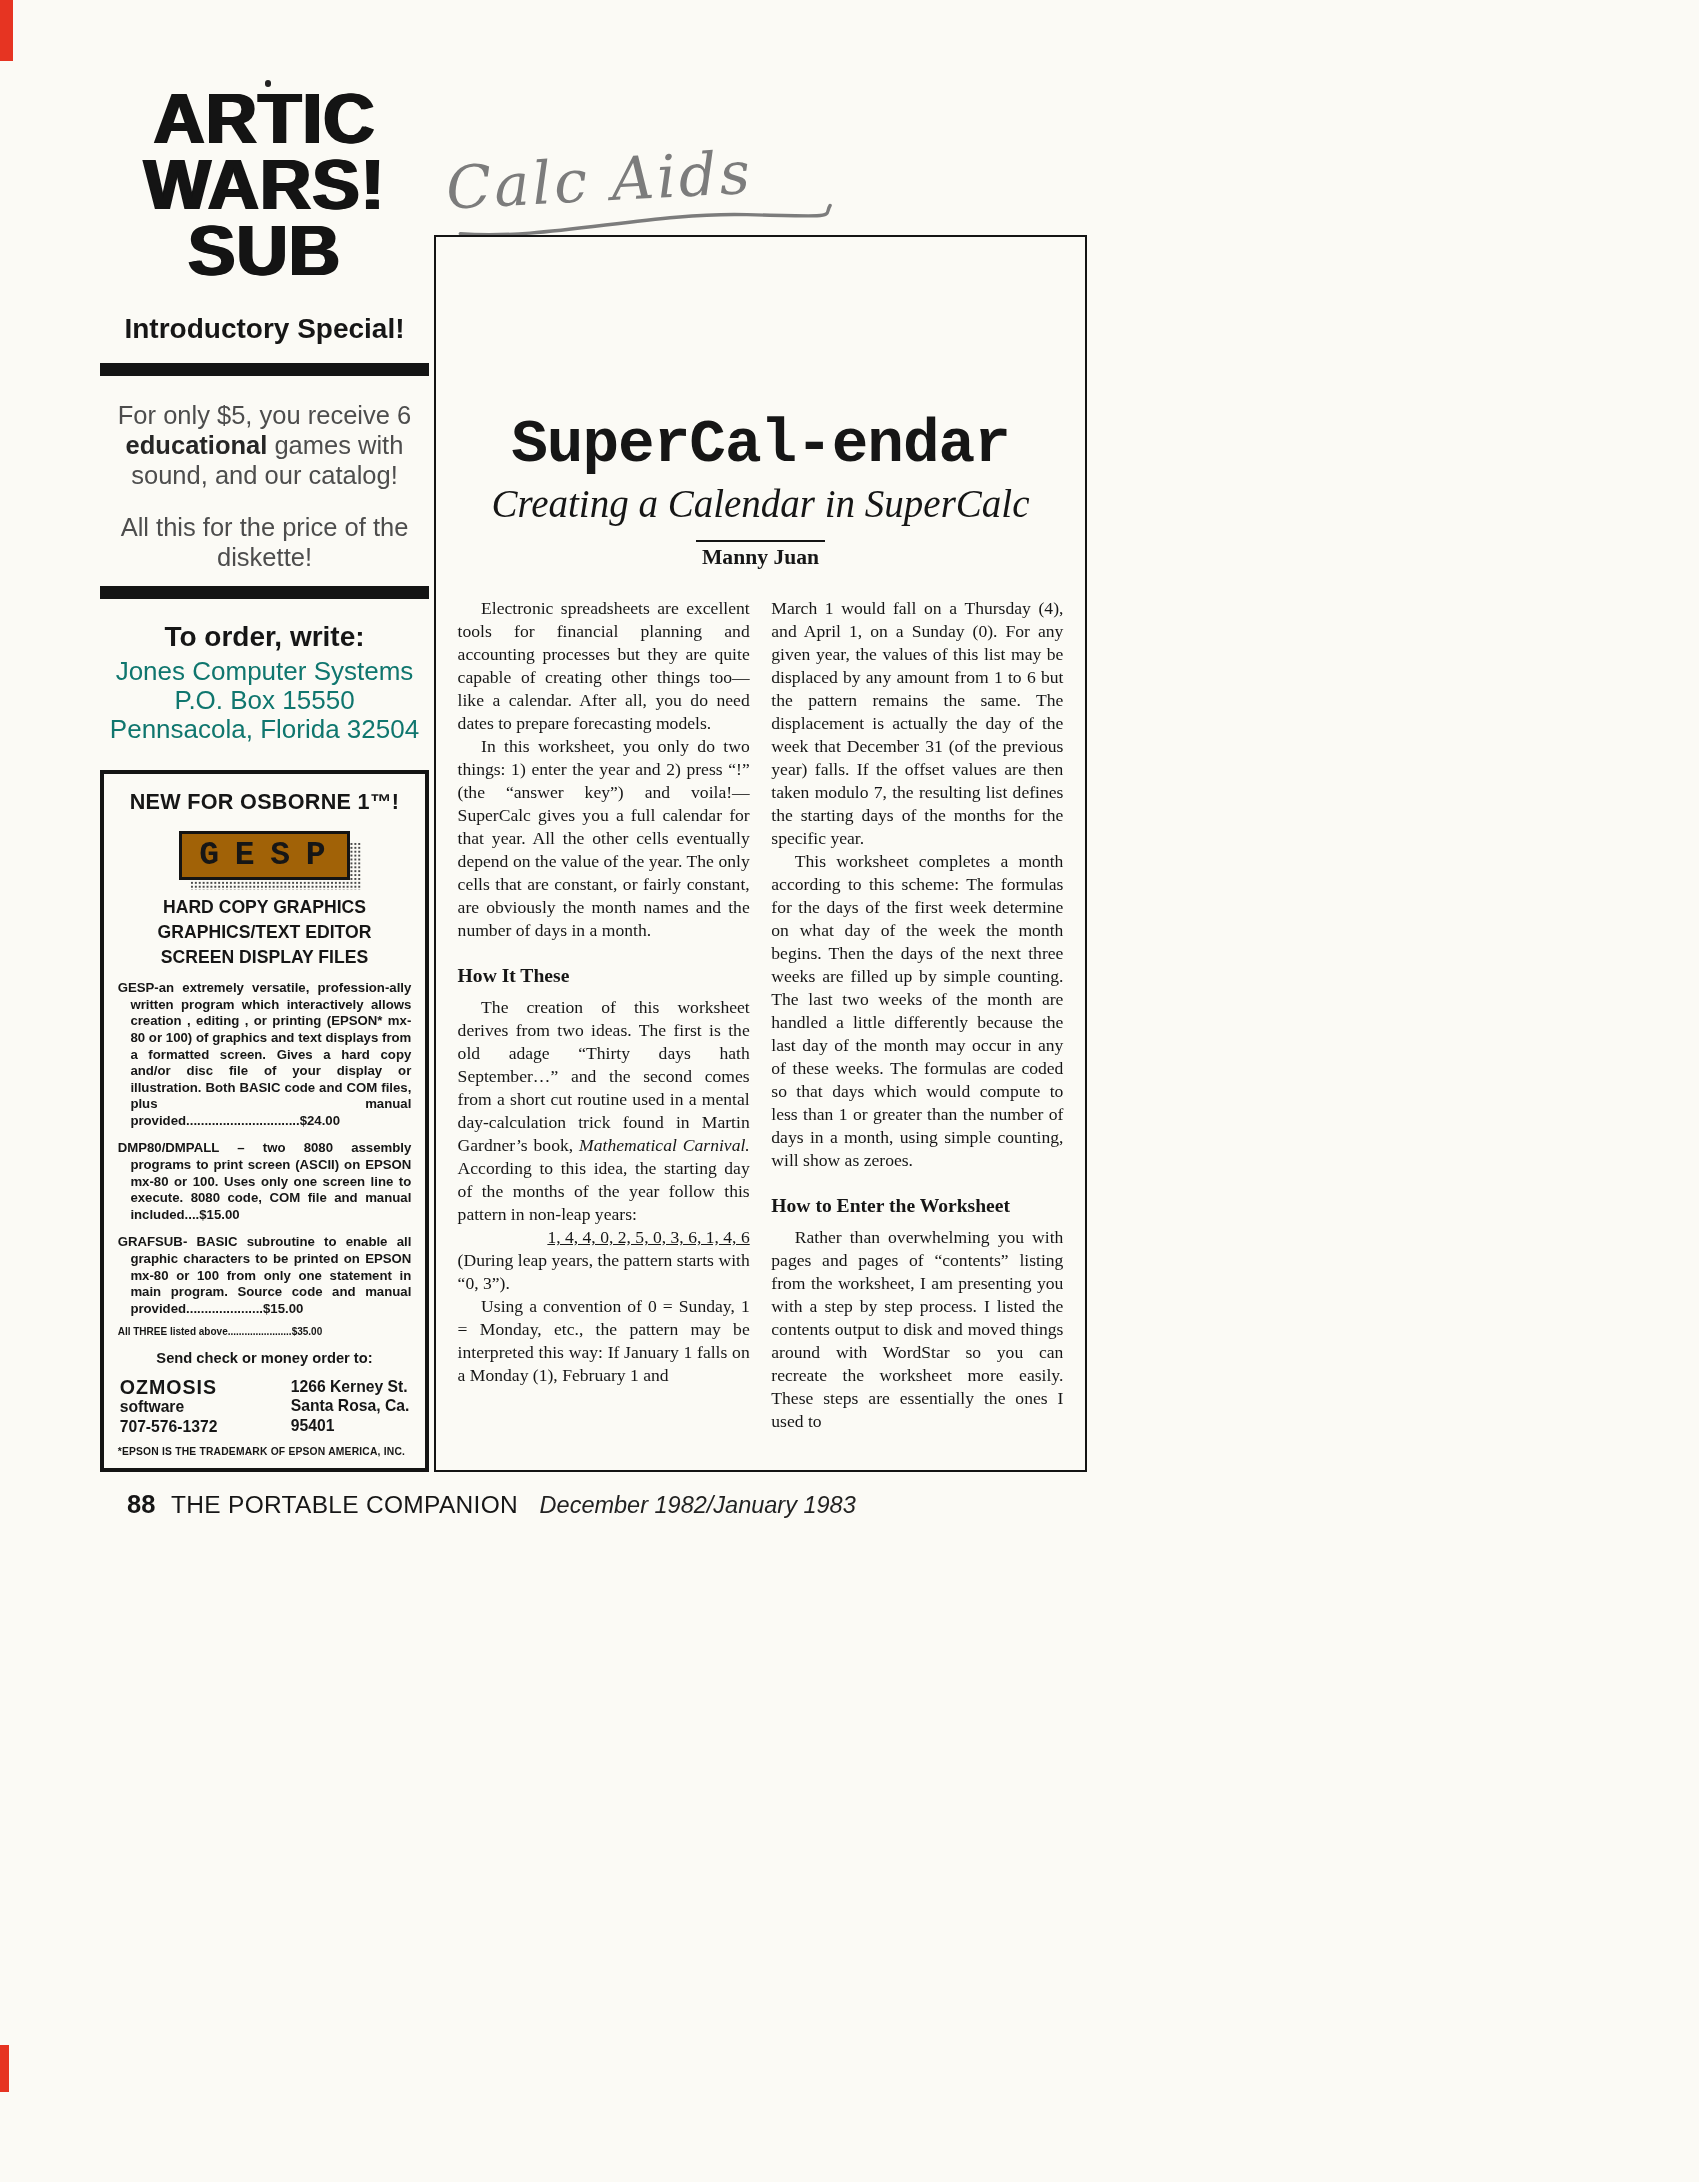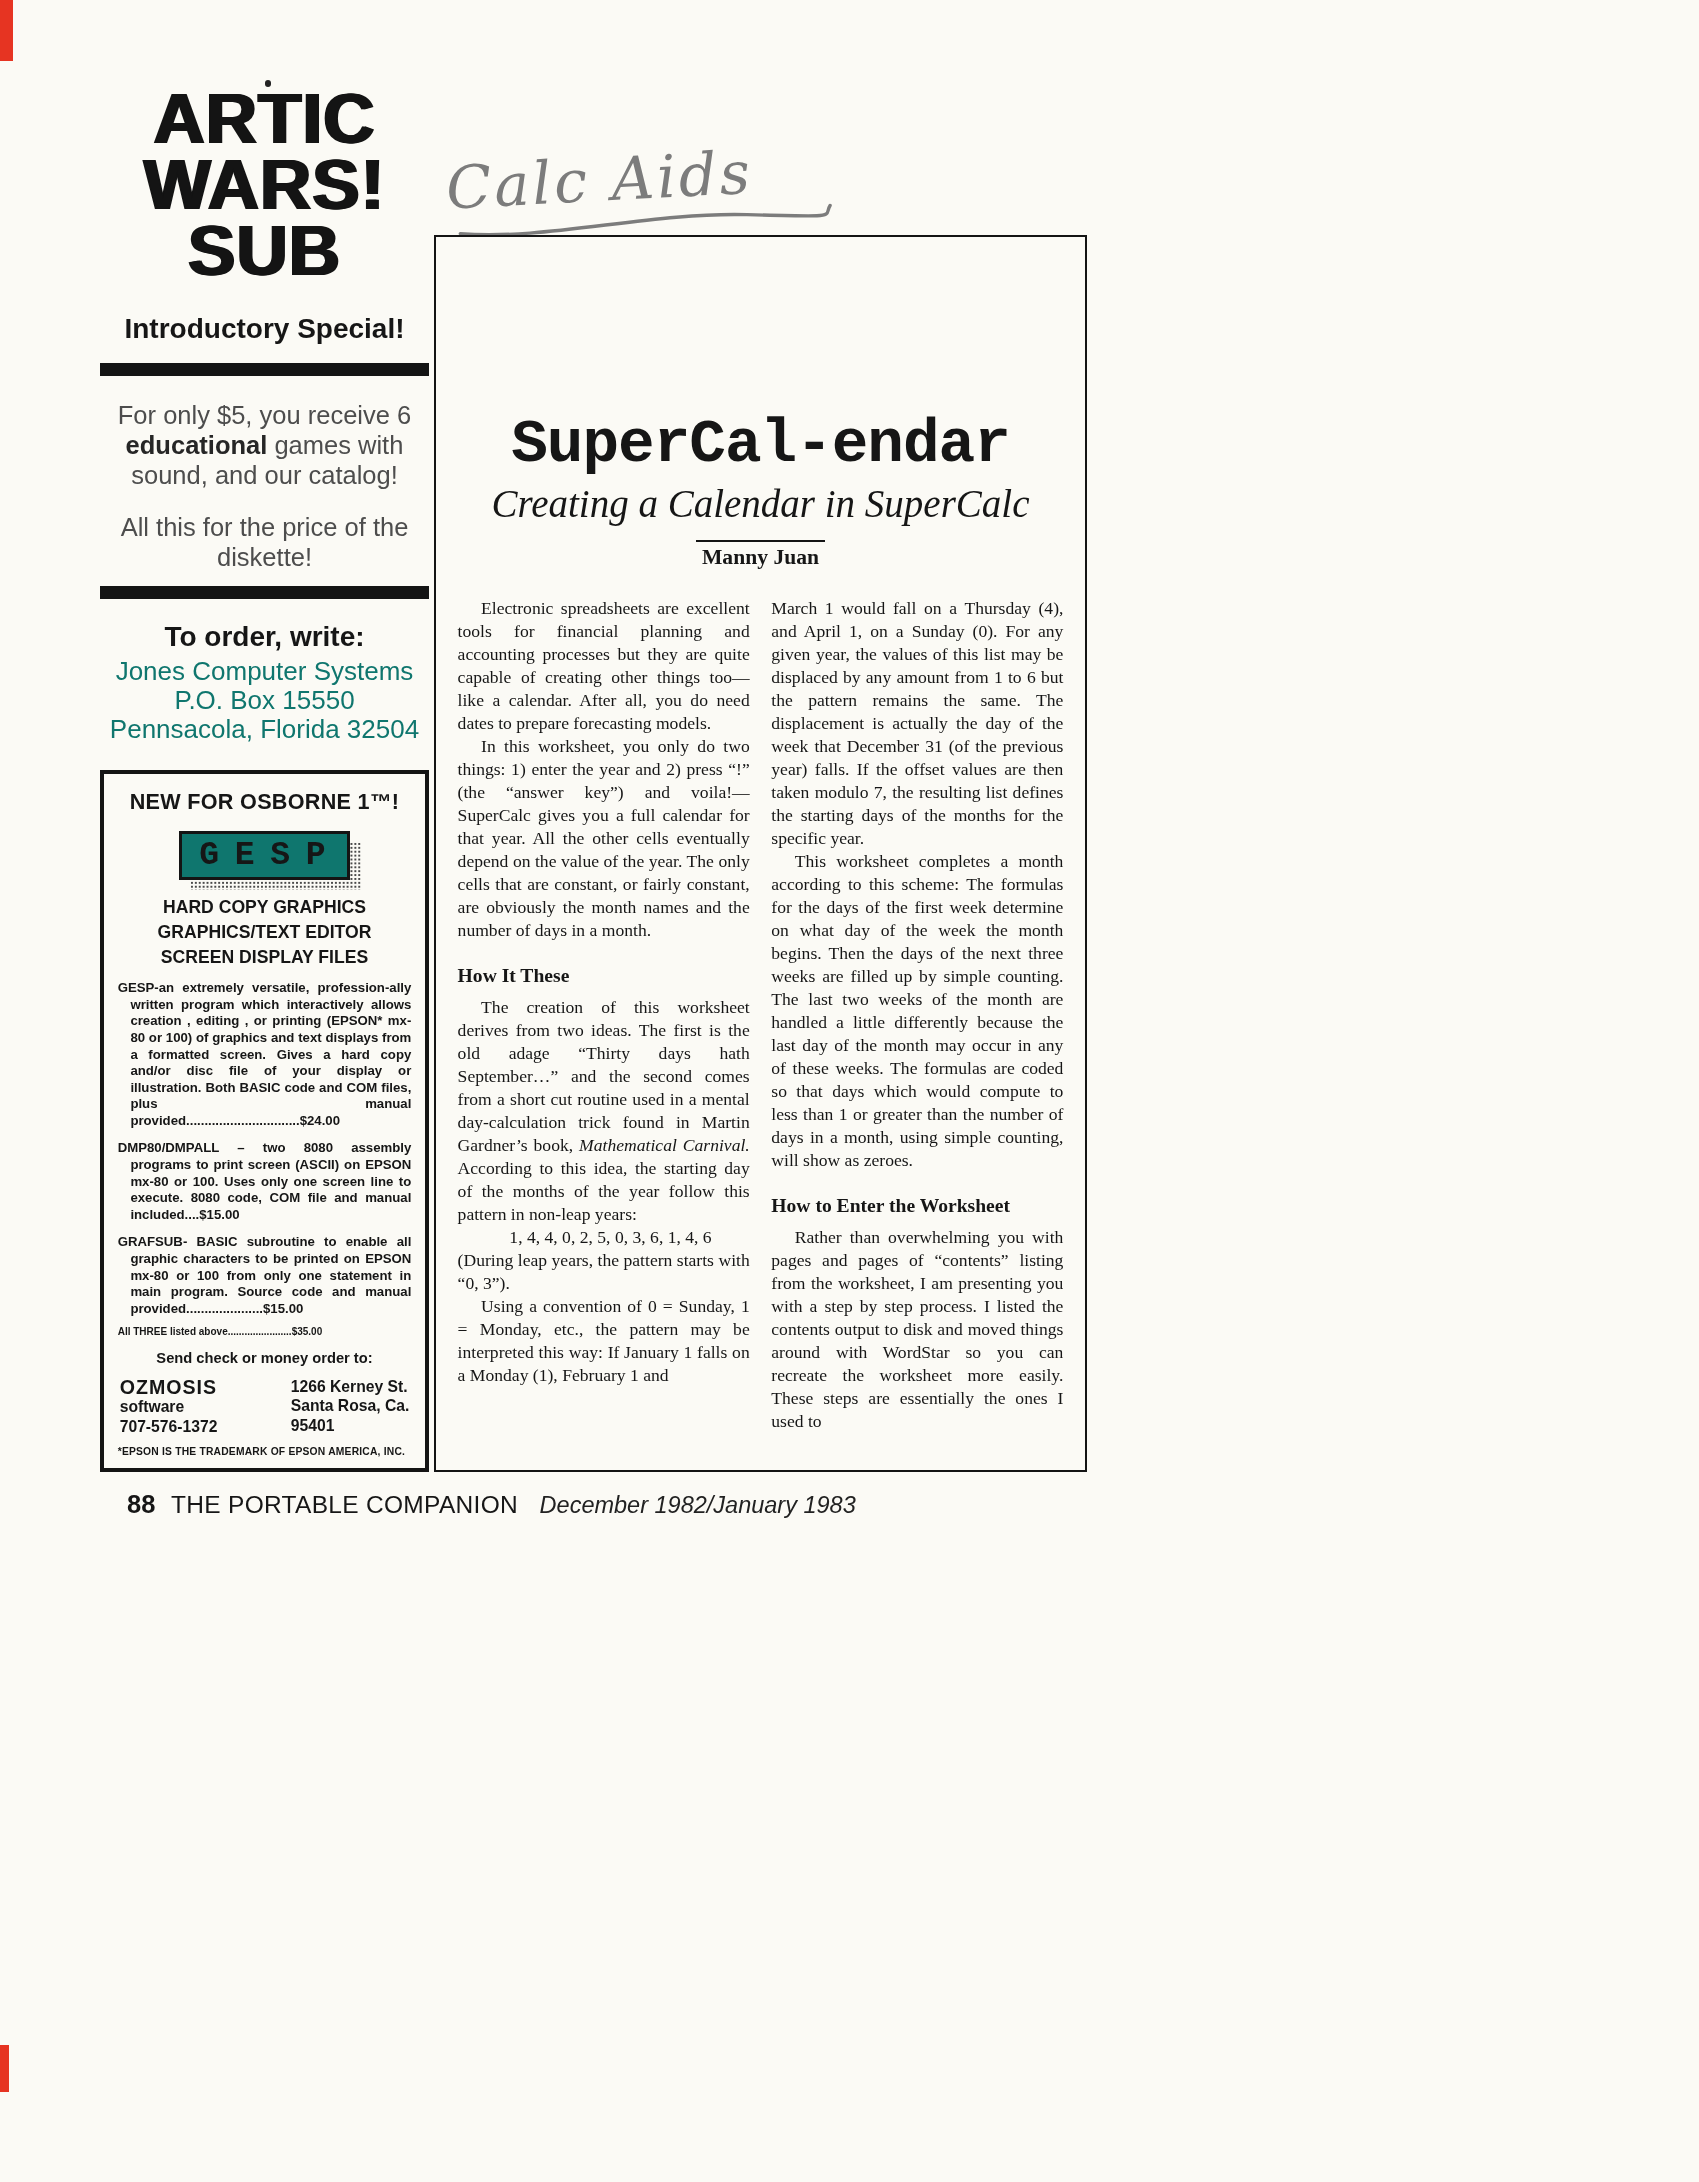--- a/index.html
+++ b/index.html
@@ -25,21 +25,21 @@
   .artic-copy-2{margin-top:21.6px;}
   .order{margin-top:21.6px;text-align:center;}
   .order-head{font-weight:bold;font-size:28px;margin-bottom:3.9px;}
   .order-line{font-size:26px;line-height:1.12;color:#0f766e;}
 
   .gesp-box{margin-top:25.5px;border:4.9px solid #141414;padding:15.7px 13.7px 11.8px;background:#fbfaf5;}
   .gesp-head{text-align:center;font-weight:bold;font-size:21.6px;letter-spacing:0.3px;}
   .gesp-logo-wrap{position:relative;width:max-content;margin:15.7px auto 3.9px;}
   .gesp-shadow{position:absolute;left:10.8px;top:10.8px;width:100%;height:100%;
                background-image:radial-gradient(#4a4a4a 1.2px,transparent 1.4px);background-size:3.9px 3.9px;}
-  .gesp-logo{position:relative;border:3.9px solid #141414;background:#0f766e;padding:2.9px 5.9px 2.9px 17.6px;
+  .gesp-logo{position:relative;border:3.9px solid #141414;background:#a16207;padding:2.9px 5.9px 2.9px 17.6px;
              font-family:"Liberation Mono",monospace;font-weight:bold;font-size:33px;letter-spacing:15.7px;}
   .gesp-features{margin-top:15.7px;text-align:center;font-weight:bold;font-size:17.6px;line-height:1.4;}
   .gesp-item{margin:10.8px 0 0;font-size:13.2px;font-weight:bold;line-height:1.26;text-align:justify;
              padding-left:12.7px;text-indent:-12.7px;}
   .gesp-all{margin:8.8px 0 0;font-size:10px;font-weight:bold;}
   .gesp-send{margin-top:12.7px;text-align:center;font-size:14.7px;font-weight:bold;}
   .gesp-addr{display:flex;justify-content:space-between;margin-top:10.8px;padding:0 2px;gap:34px;}
   .gesp-company{font-weight:bold;font-size:19.6px;letter-spacing:1px;line-height:1.1;}
   .gesp-company2{font-weight:bold;font-size:15.7px;line-height:1.2;}
   .gesp-phone{font-weight:bold;font-size:15.7px;line-height:1.25;}
@@ -57,21 +57,21 @@
   .a-title{margin:0;font-family:Liberation Mono, monospace;font-weight:bold;font-size:61px;
            text-align:center;letter-spacing:-1px;line-height:1.05;}
   .a-sub{margin-top:3.9px;font-family:"Liberation Serif",serif;font-style:italic;font-size:39px;text-align:center;}
   .a-byline{width:max-content;margin:13.7px auto 0;font-family:"Liberation Serif",serif;font-weight:bold;
             font-size:21.6px;border-top:2.5px solid #141414;padding:2.9px 5.9px 0;}
   .a-cols{display:flex;gap:21.6px;margin-top:27.4px;}
   .a-col{flex:1;font-family:"Liberation Serif",serif;font-size:17.6px;line-height:23px;text-align:justify;}
   .a-col p{margin:0;}
   .a-col p.indent{text-indent:23.5px;}
   .a-h{font-family:"Liberation Serif",serif;font-size:19.6px;font-weight:bold;margin:21.6px 0 9.8px;text-align:left;}
-  .pattern{text-indent:13.7px;text-align:center;}
+  .pattern{text-indent:13.7px;text-align:right;text-decoration:underline;}
 
   
   .page-footer{position:absolute;left:127px;top:1490px;display:flex;align-items:baseline;}
   .pf-num{font-weight:bold;font-size:25.5px;}
   .pf-mag{font-size:24.5px;margin-left:15.7px;letter-spacing:0.3px;}
   .pf-issue{font-style:italic;font-size:23.5px;margin-left:21.6px;color:#222;}
 </style>
 </head>
 <body>
 

